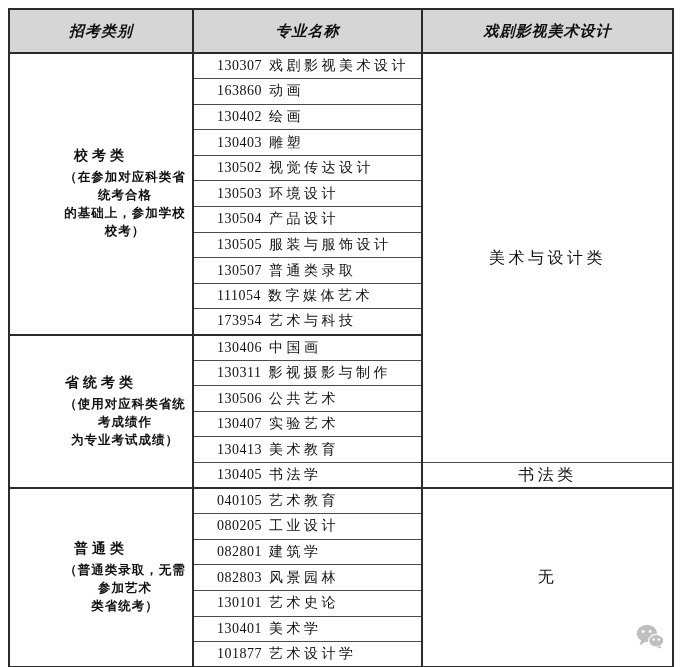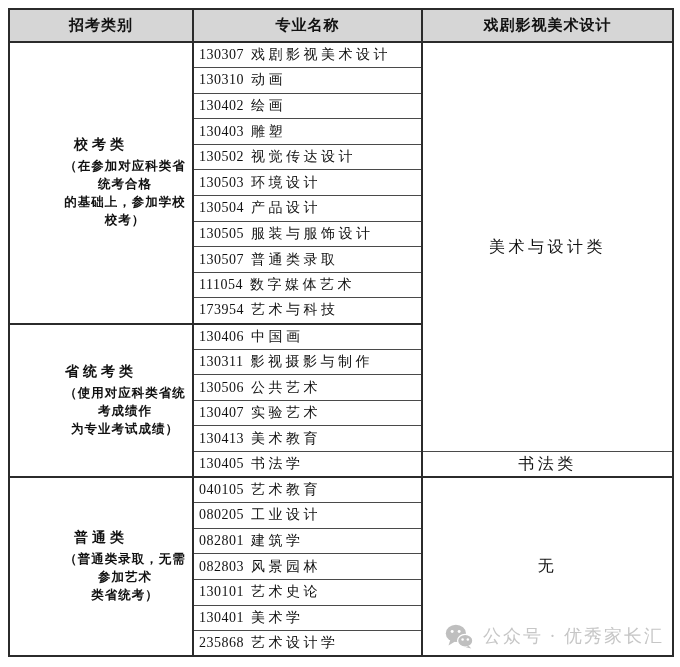--- a/index.html
+++ b/index.html
@@ -29,29 +29,30 @@
     border: 2px solid var(--border-strong);
   }
   table.admission td {
     border: 1px solid var(--border-thin);
     border-left: 2px solid var(--border-strong);
     border-right: 2px solid var(--border-strong);
   }
   tr.sec td { border-top: 2px solid var(--border-strong); }
   th {
     background: var(--header-bg);
-    height: 33px;
+    height: 44px;
     font-size: 15px;
     font-weight: bold;
     text-align: center;
     letter-spacing: 1px;
+    font-style: italic;
   }
   tr.body { height: 25.6px; }
   td.major {
-    padding-left: 5px;
+    padding-left: 23px;
     font-size: 14px;
     text-align: left;
     white-space: nowrap;
     overflow: hidden;
   }
   td.major .code { letter-spacing: 0.5px; }
   td.major .mname { margin-left: 7px; letter-spacing: 3.5px; }
   td.cat { text-align: center; vertical-align: middle; font-weight: bold; }
   .cat-title { font-size: 14px; letter-spacing: 4px; margin-bottom: 3px; }
   .cat-note {
@@ -100,21 +101,21 @@
   <tr class="body">
     <td class="cat" rowspan="11">
       <div class="cat-title">校考类</div>
       <div class="cat-note">（在参加对应科类省统考合格
 的基础上，参加学校校考）</div>
     </td>
     <td class="major"><span class="code">130307</span><span class="mname">戏剧影视美术设计</span></td>
     <td class="req" rowspan="16"><span>美术与设计类</span></td>
   </tr>
   <tr class="body">
-        <td class="major"><span class="code">130310</span><span class="mname">动画</span></td>
+        <td class="major"><span class="code">163860</span><span class="mname">动画</span></td>
       </tr>
   <tr class="body">
         <td class="major"><span class="code">130402</span><span class="mname">绘画</span></td>
       </tr>
   <tr class="body">
         <td class="major"><span class="code">130403</span><span class="mname">雕塑</span></td>
       </tr>
   <tr class="body">
         <td class="major"><span class="code">130502</span><span class="mname">视觉传达设计</span></td>
       </tr>
@@ -180,32 +181,31 @@
   <tr class="body">
         <td class="major"><span class="code">082803</span><span class="mname">风景园林</span></td>
       </tr>
   <tr class="body">
         <td class="major"><span class="code">130101</span><span class="mname">艺术史论</span></td>
       </tr>
   <tr class="body">
         <td class="major"><span class="code">130401</span><span class="mname">美术学</span></td>
       </tr>
   <tr class="body">
-        <td class="major"><span class="code">235868</span><span class="mname">艺术设计学</span></td>
+        <td class="major"><span class="code">101877</span><span class="mname">艺术设计学</span></td>
       </tr>
 </tbody>
   </table>
 
 <div class="watermark">
   <span class="wm-icon">
     <svg width="28" height="25" viewBox="0 0 36 32" aria-hidden="true">
       <ellipse cx="14" cy="12" rx="13" ry="11" fill="currentColor"></ellipse>
       <path d="M7 20 L4.5 27.5 L13 22.5 Z" fill="currentColor"></path>
       <circle cx="9.2" cy="9.6" r="1.9" fill="#ffffff"></circle>
       <circle cx="18.2" cy="9.6" r="1.9" fill="#ffffff"></circle>
       <ellipse cx="26" cy="21.5" rx="9.8" ry="8.2" fill="currentColor" stroke="#ffffff" stroke-width="1.6"></ellipse>
       <path d="M30.5 28 L33.8 31.5 L26.8 29.8 Z" fill="currentColor"></path>
       <circle cx="22.6" cy="19.8" r="1.6" fill="#ffffff"></circle>
       <circle cx="29.4" cy="19.8" r="1.6" fill="#ffffff"></circle>
     </svg>
   </span>
-  <span>公众号 · 优秀家长汇</span>
 </div>
 
 </body></html>

